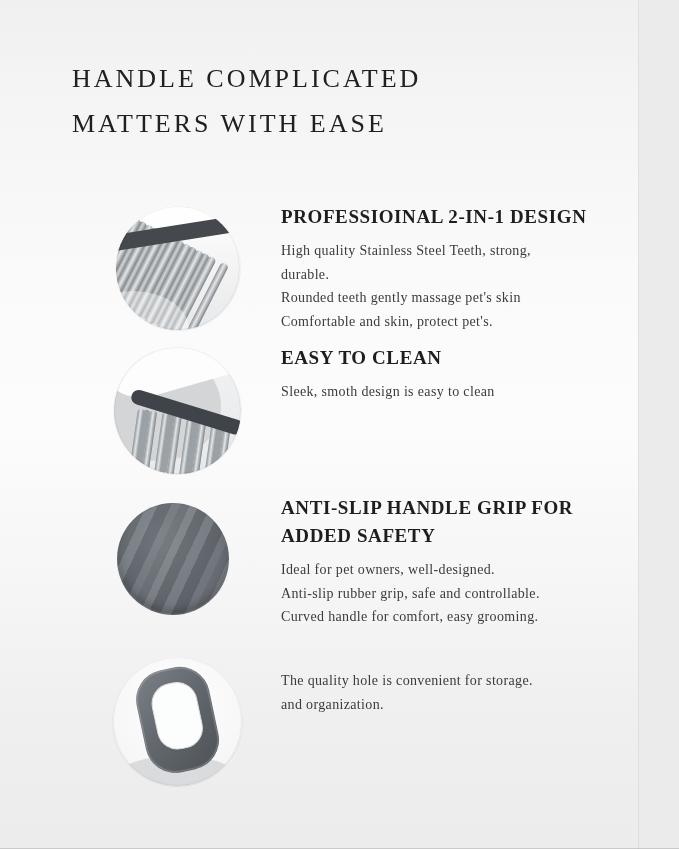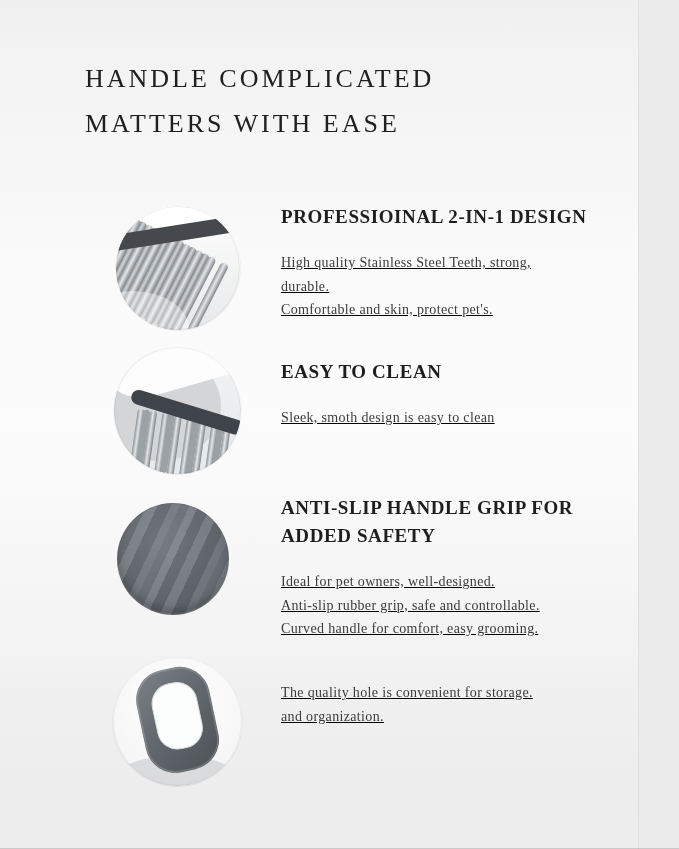--- a/index.html
+++ b/index.html
@@ -16,37 +16,37 @@
   .side-strip{
     position:absolute;top:0;left:638px;width:41px;height:100%;
     background:#ebebec;
     border-left:1px solid rgba(0,0,0,0.045);
   }
   .bottom-edge{
     position:absolute;left:0;bottom:0;width:100%;height:1px;
     background:rgba(0,0,0,0.14);
   }
   .title{
-    position:absolute;left:85px;top:56px;
+    position:absolute;left:72px;top:56px;
     font-size:26px;line-height:45px;letter-spacing:3px;
     color:#202020;font-weight:500;
     white-space:nowrap;
   }
   .section{position:absolute;}
   .photo{
     position:absolute;border-radius:50%;overflow:hidden;
     box-shadow:inset 0 -5px 9px rgba(0,0,0,0.07);
   }
   .photo svg{display:block;}
   .text-col{position:absolute;left:281px;width:340px;}
   .heading{
     font-size:19px;line-height:28px;letter-spacing:0.6px;
     color:#1e1e1e;font-weight:600;white-space:nowrap;
   }
-  .body{margin-top:20px;text-decoration:underline;}
+  .body{margin-top:8px;}
   .body-line{
     font-size:14px;line-height:23.5px;letter-spacing:0.35px;
     color:#3b3b3b;white-space:nowrap;
   }
   .grip-photo{
     position:absolute;border-radius:50%;
     background:
       radial-gradient(circle at 38% 32%, rgba(255,255,255,0.10), rgba(255,255,255,0) 60%),
       repeating-linear-gradient(115deg,
         #686d73 0 9px, #7a7f86 9px 17px, #60656b 17px 28px,
@@ -121,20 +121,21 @@
         </g>
       </svg>
     </div>
     <div class="text-col" style="top:203px;">
       <div class="heading">
         <div>PROFESSIOINAL 2-IN-1 DESIGN</div>
       </div>
       <div class="body">
         <div class="body-line">High quality Stainless Steel Teeth, strong,</div>
         <div class="body-line">durable.</div>
+        <div class="body-line">Rounded teeth gently massage pet's skin</div>
         <div class="body-line">Comfortable and skin, protect pet's.</div>
       </div>
     </div>
   </div>
 
   <div class="section">
     <div class="photo" style="left:113px;top:346px;width:129px;height:129px;">
       <svg width="129" height="129" viewBox="0 0 129 129">
         <defs>
           <clipPath id="c2">
@@ -170,21 +171,21 @@
               <rect x="55" y="68" width="6.5" height="60" rx="3.2" fill="#9ca1a5"></rect>
               <rect x="80" y="68" width="6.5" height="60" rx="3.2" fill="#9ca1a5"></rect>
               <rect x="105" y="68" width="6.5" height="60" rx="3.2" fill="#9ca1a5"></rect>
             </g>
             <rect x="14" y="56" width="116" height="15" rx="7.5" fill="#3f444a"></rect>
           </g>
           <circle cx="64.5" cy="64.5" r="63" fill="none" stroke="rgba(0,0,0,0.06)"></circle>
         </g>
       </svg>
     </div>
-    <div class="text-col" style="top:358px;">
+    <div class="text-col" style="top:344px;">
       <div class="heading">
         <div>EASY TO CLEAN</div>
       </div>
       <div class="body">
         <div class="body-line">Sleek, smoth design is easy to clean</div>
       </div>
     </div>
   </div>
 
   <div class="section">

